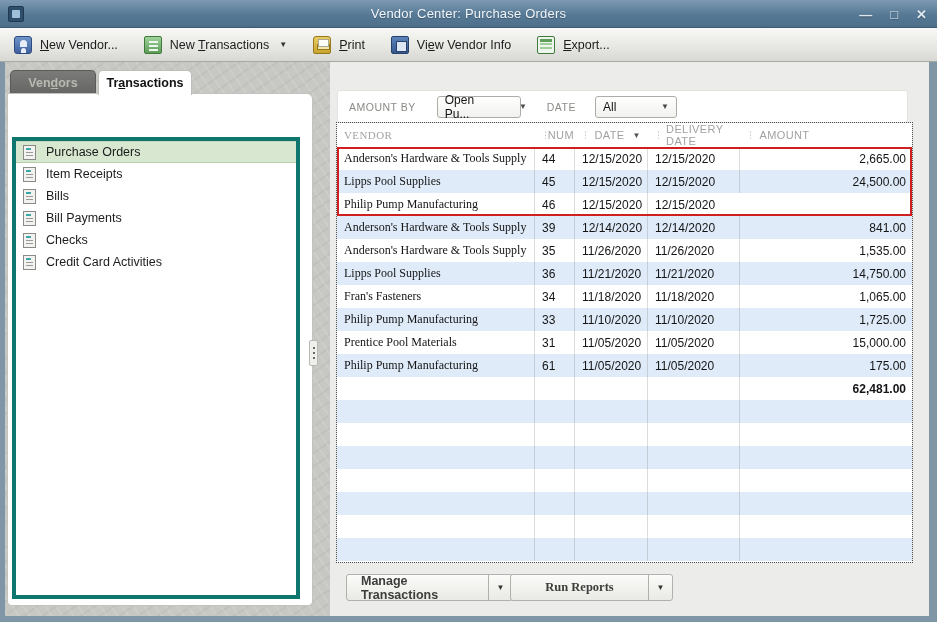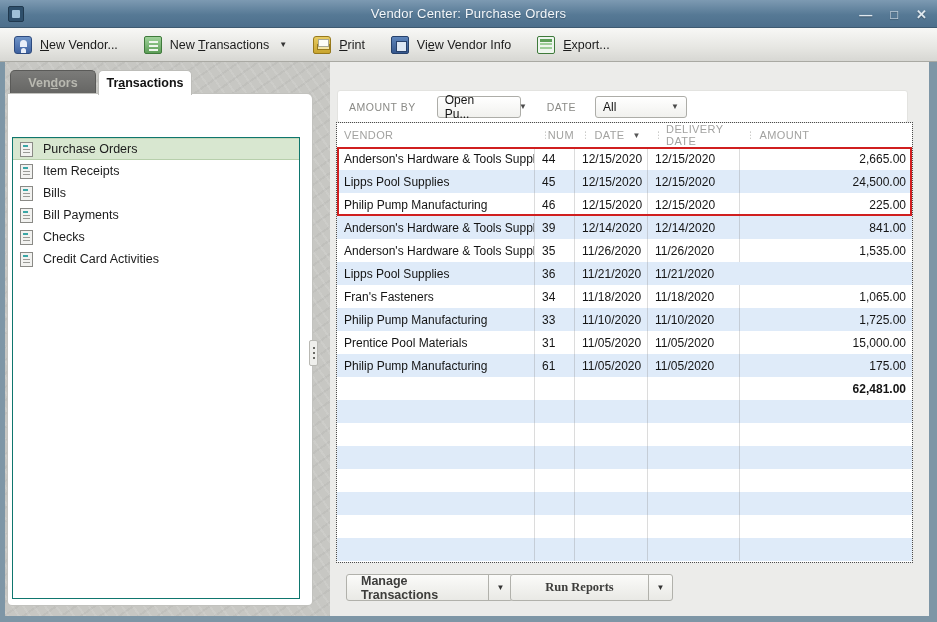--- a/index.html
+++ b/index.html
@@ -59,21 +59,21 @@
 
   
   .tab { position:absolute; top:70px; height:25px; display:flex; align-items:center; justify-content:center;
     font-size:12.5px; font-weight:bold; border-radius:5px 5px 0 0; cursor:default; }
   .tab .u { text-decoration:underline; }
   .tab-vendors { left:10px; width:86px; background:linear-gradient(#7b7b79,#646462); color:#b9b9b1; border:1px solid #5a5a58; border-bottom:none; }
   .tab-transactions { left:98px; width:94px; background:#ffffff; color:#121212; border:1px solid #bdbdb9; border-bottom:none; z-index:3; }
 
   .left-panel { position:absolute; left:8px; top:94px; width:304px; height:511px; background:#ffffff;
     border-radius:0 5px 4px 4px; box-shadow:0 0 0 1px #c2c2be; z-index:2; }
-  .list-box { position:absolute; left:4px; top:43px; width:288px; height:462px; background:#ffffff; border:1px solid #0f766e; }
+  .list-box { position:absolute; left:4px; top:43px; width:288px; height:462px; background:#ffffff; border:4px solid #0f766e; }
   .list-item { height:22px; display:flex; align-items:center; gap:10px; padding-left:7px; font-size:12.5px; color:#1c1c1c; cursor:default; }
   .list-item.selected { background:#d8e7d0; border-top:1px solid #c2d8b8; border-bottom:1px solid #b7cfab; }
   .doc-icon { width:13px; height:15px; background:#f2f2f0; border:1px solid #8a8a86; position:relative; flex:0 0 auto; }
   .doc-icon::before { content:""; position:absolute; left:2px; top:2px; width:5px; height:2px; background:#3aa6a6; }
   .doc-icon::after { content:""; position:absolute; left:2px; top:6px; width:7px; height:1px; background:#9a9a96;
     box-shadow:0 3px 0 #9a9a96; }
 
   
   .splitter { position:absolute; left:312px; top:62px; width:18px; height:554px; cursor:col-resize; }
   .splitter-grip { position:absolute; left:309px; top:340px; width:9px; height:26px; background:#efefec;
@@ -83,38 +83,38 @@
 
   
   .main-panel { position:absolute; left:330px; top:62px; width:599px; height:554px; background:#ececea; }
 
   .filter-bar { position:absolute; left:7px; top:28px; width:571px; height:33px; background:#ffffff;
     border:1px solid #e3e3e0; border-radius:3px; display:flex; align-items:center; padding-left:11px; gap:12px; }
   .filter-label { font-size:10.5px; color:#8a8a86; letter-spacing:0.5px; }
   .dropdown { height:22px; background:linear-gradient(#ffffff,#f1f1ee); border:1px solid #adada8; border-radius:3px;
     display:flex; align-items:center; justify-content:space-between; padding:0 7px; font-size:12px; color:#141414; cursor:default; }
   .dd-filterby { width:84px; margin-left:9px;gap:39px; }
-  .dd-date { width:92px; margin-left:7px; }
+  .dd-date { width:82px; margin-left:7px; }
   .dd-arrow { font-size:8px; color:#4a4a4a; margin-left:6px; }
 
   
   .po-table { position:absolute; left:7px; top:61px; width:575px; height:439px; background:#ffffff;
     outline:1px dotted #4d4d4d; }
   .t-header { display:flex; height:24px; align-items:center; background:#ffffff; }
   .t-header .hcell { font-size:11px; color:#a2a2a0; letter-spacing:0.4px; display:flex; align-items:center;
     height:100%; padding-left:7px; cursor:default; }
   .hsep { color:#b9b9b5; font-size:9px; margin-right:-3px; }
   .sort-arrow { font-size:8px; color:#555; margin-left:8px; }
   .t-row { display:flex; height:23px; align-items:center; font-size:12px; color:#141414; cursor:default; }
   .t-row.blue { background:#dfebf9; }
   .t-row .cell { height:100%; display:flex; align-items:center; padding-left:7px; border-left:1px solid rgba(130,130,130,0.28); overflow:hidden; white-space:nowrap; }
   .t-row .cell:first-child { border-left:none; }
   .cell.amount { justify-content:flex-end; padding-right:6px; padding-left:0; }
   .t-row.total-row .cell.amount { font-weight:bold; }
-  .col-0 { width:197px; } .col-1 { width:40px; } .col-2 { width:73px; } .col-3 { width:92px; } .col-4 { flex:1; }
+  .col-0 { width:197px;font-family:Liberation Serif, serif; } .col-1 { width:40px; } .col-2 { width:73px; } .col-3 { width:92px; } .col-4 { flex:1; }
   .hl-box { position:absolute; left:0; top:24px; width:575px; height:69px; border:2px solid #d01f1f; pointer-events:none; z-index:5; }
 
   
   .footer-btn { position:absolute; top:512px; height:27px; display:flex; border:1px solid #b1b1ab; border-radius:3px;
     background:linear-gradient(#fbfbf9,#e9e9e5); overflow:hidden; cursor:default; }
   .fb-main { display:flex; align-items:center; justify-content:center; font-size:12.5px; font-weight:bold; color:#3d3d3b; padding:0 14px; }
   .fb-arrow { width:24px; display:flex; align-items:center; justify-content:center; border-left:1px solid #b1b1ab; font-size:8px; color:#333; }
   .btn-manage { left:16px; } .btn-manage .fb-main { width:141px; }
   .btn-run { left:180px; } .btn-run .fb-main { width:137px;font-family:Liberation Serif, serif; }
 </style>
@@ -260,41 +260,41 @@
             <div class="cell col-1">45</div>
             <div class="cell col-2">12/15/2020</div>
             <div class="cell col-3">12/15/2020</div>
             <div class="cell col-4 amount">24,500.00</div>
           </div>
           <div class="t-row ">
             <div class="cell col-0">Philip Pump Manufacturing</div>
             <div class="cell col-1">46</div>
             <div class="cell col-2">12/15/2020</div>
             <div class="cell col-3">12/15/2020</div>
-            <div class="cell col-4 amount">225.00</div>
           </div>
           <div class="t-row blue">
             <div class="cell col-0">Anderson's Hardware &amp; Tools Supply</div>
             <div class="cell col-1">39</div>
             <div class="cell col-2">12/14/2020</div>
             <div class="cell col-3">12/14/2020</div>
             <div class="cell col-4 amount">841.00</div>
           </div>
           <div class="t-row ">
             <div class="cell col-0">Anderson's Hardware &amp; Tools Supply</div>
             <div class="cell col-1">35</div>
             <div class="cell col-2">11/26/2020</div>
             <div class="cell col-3">11/26/2020</div>
             <div class="cell col-4 amount">1,535.00</div>
           </div>
           <div class="t-row blue">
             <div class="cell col-0">Lipps Pool Supplies</div>
             <div class="cell col-1">36</div>
             <div class="cell col-2">11/21/2020</div>
             <div class="cell col-3">11/21/2020</div>
+            <div class="cell col-4 amount">14,750.00</div>
           </div>
           <div class="t-row ">
             <div class="cell col-0">Fran's Fasteners</div>
             <div class="cell col-1">34</div>
             <div class="cell col-2">11/18/2020</div>
             <div class="cell col-3">11/18/2020</div>
             <div class="cell col-4 amount">1,065.00</div>
           </div>
           <div class="t-row blue">
             <div class="cell col-0">Philip Pump Manufacturing</div>

